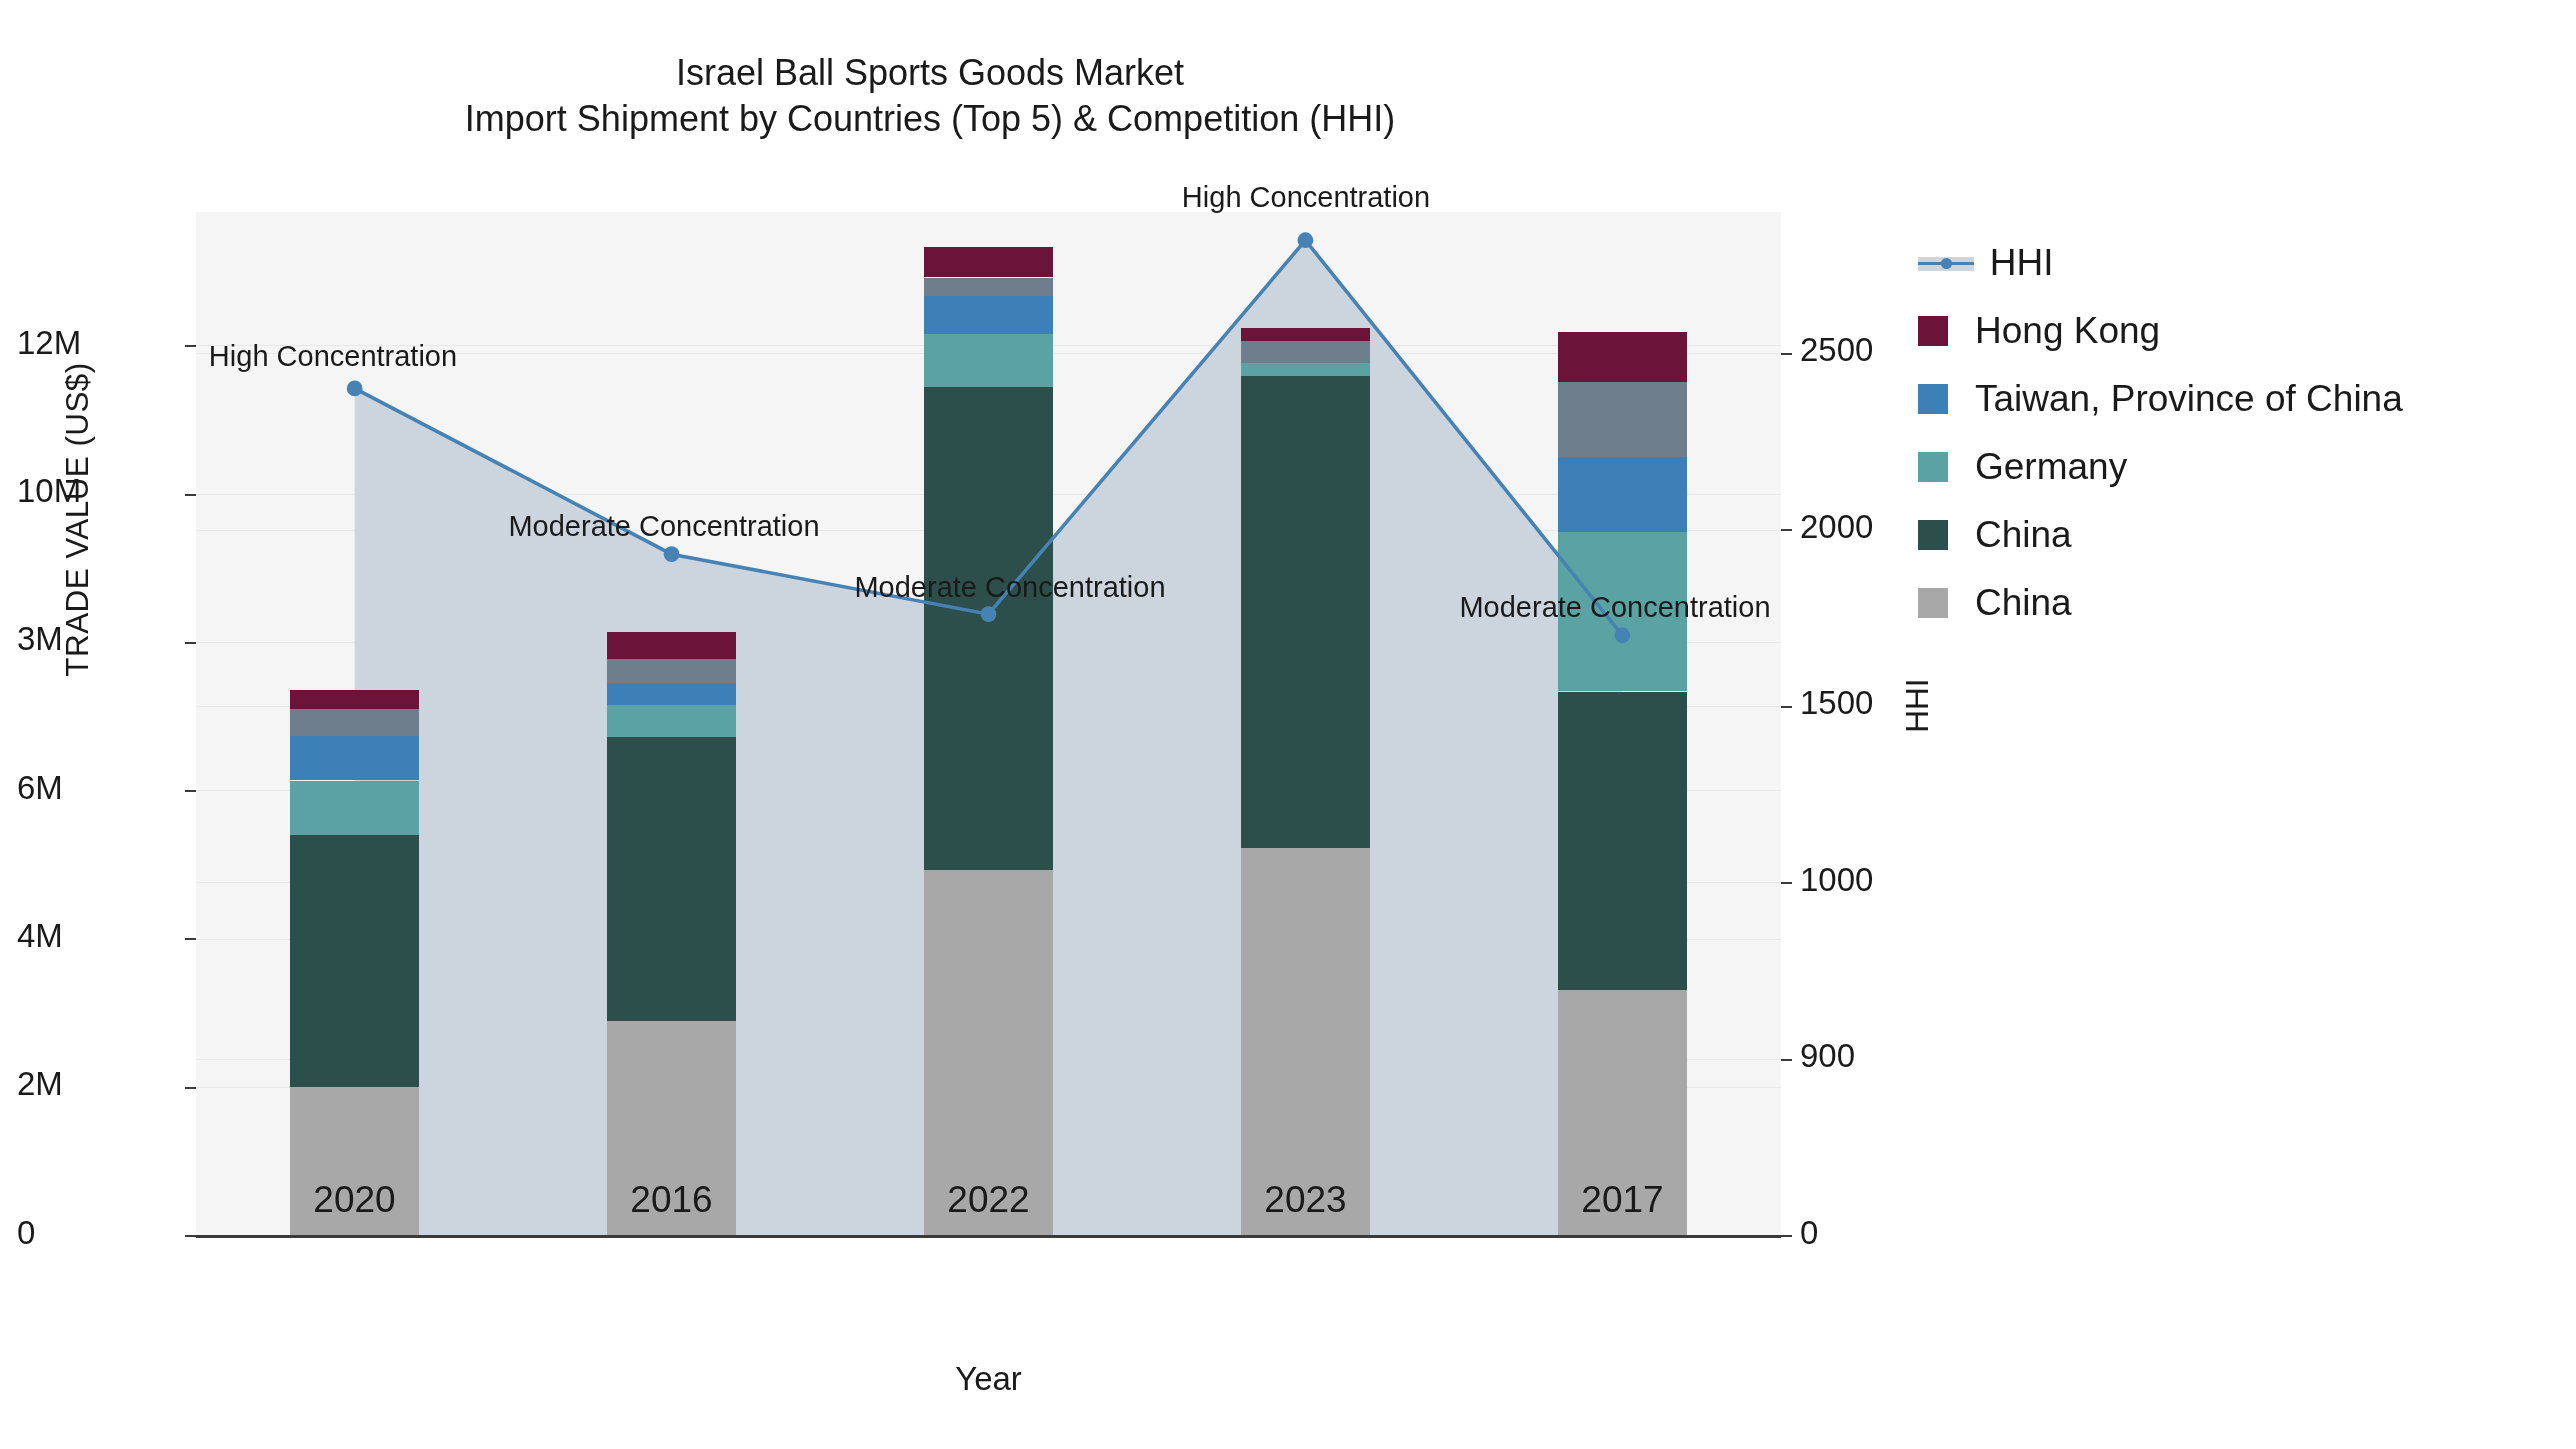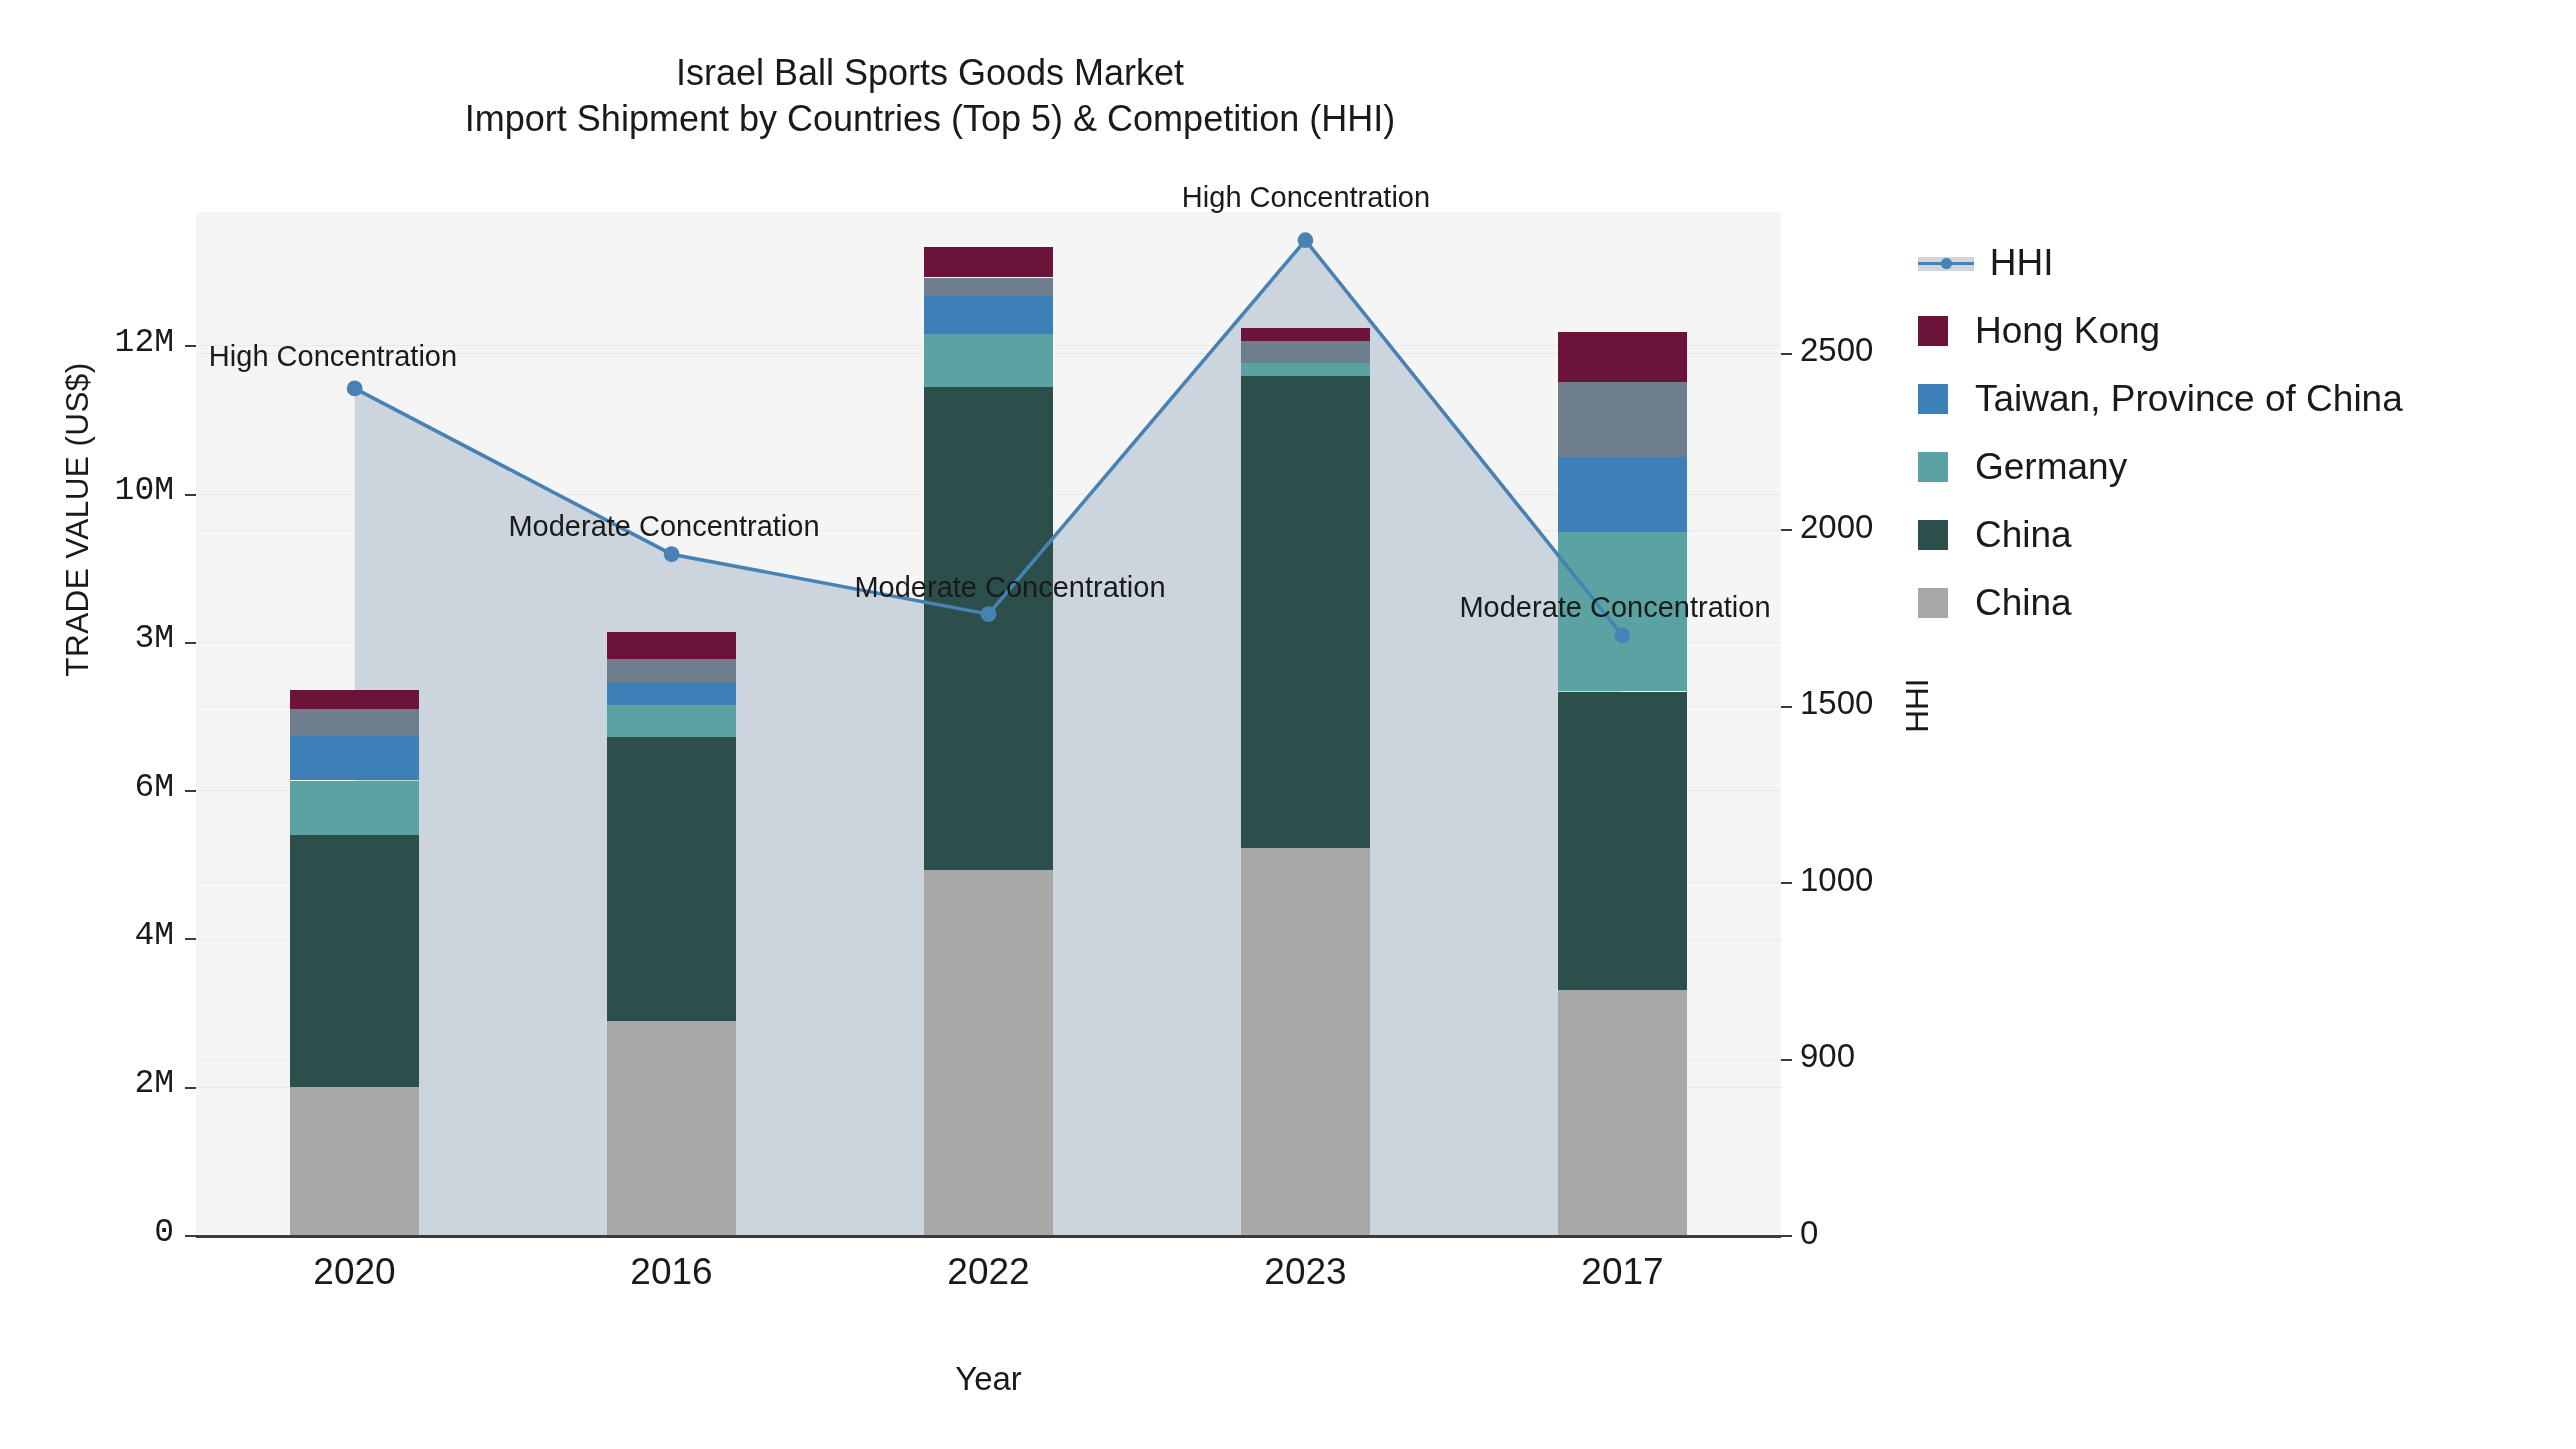--- a/index.html
+++ b/index.html
@@ -17,23 +17,23 @@
   
   #bars{position:absolute;inset:0;}
   .bar-group{position:absolute;bottom:0;width:129px;}
   .seg{position:absolute;width:100%;left:0;}
 
   
   #hhisvg{position:absolute;inset:0;overflow:visible;}
 
   
   .axis-line-x{position:absolute;left:196px;top:1235px;width:1585px;height:2.9px;background:#3b3b3b;}
-  .ylab-left{position:absolute;text-align:right;font-size:33px;color:#1a1a1a;width:157px;font-family:Liberation Mono, monospace;}
+  .ylab-left{position:absolute;font-size:33px;color:#1a1a1a;width:157px;}
   .ylab-right{position:absolute;text-align:left;font-size:33px;color:#1a1a1a;width:172px;}
-  .xlab{position:absolute;text-align:center;font-size:37px;color:#1a1a1a;width:215px;top:1251px;}
+  .xlab{position:absolute;text-align:center;font-size:37px;color:#1a1a1a;width:215px;top:1179px;}
   .tickmark{position:absolute;height:2.1px;background:#3b3b3b;}
 
   .axis-title-y{position:absolute;left:-137px;top:501px;width:429px;text-align:center;
      transform:rotate(-90deg);transform-origin:center center;font-size:31.5px;color:#1a1a1a;letter-spacing:0.4px;}
   .axis-title-y2{position:absolute;left:1810px;top:687px;width:215px;text-align:center;
      transform:rotate(-90deg);transform-origin:center center;font-size:31.5px;color:#1a1a1a;}
   .axis-title-x{position:absolute;left:196px;top:1360px;width:1585px;text-align:center;font-size:33px;color:#1a1a1a;}
 
   
   .ann{position:absolute;font-size:29px;color:#1a1a1a;white-space:nowrap;transform:translateX(-50%);}

